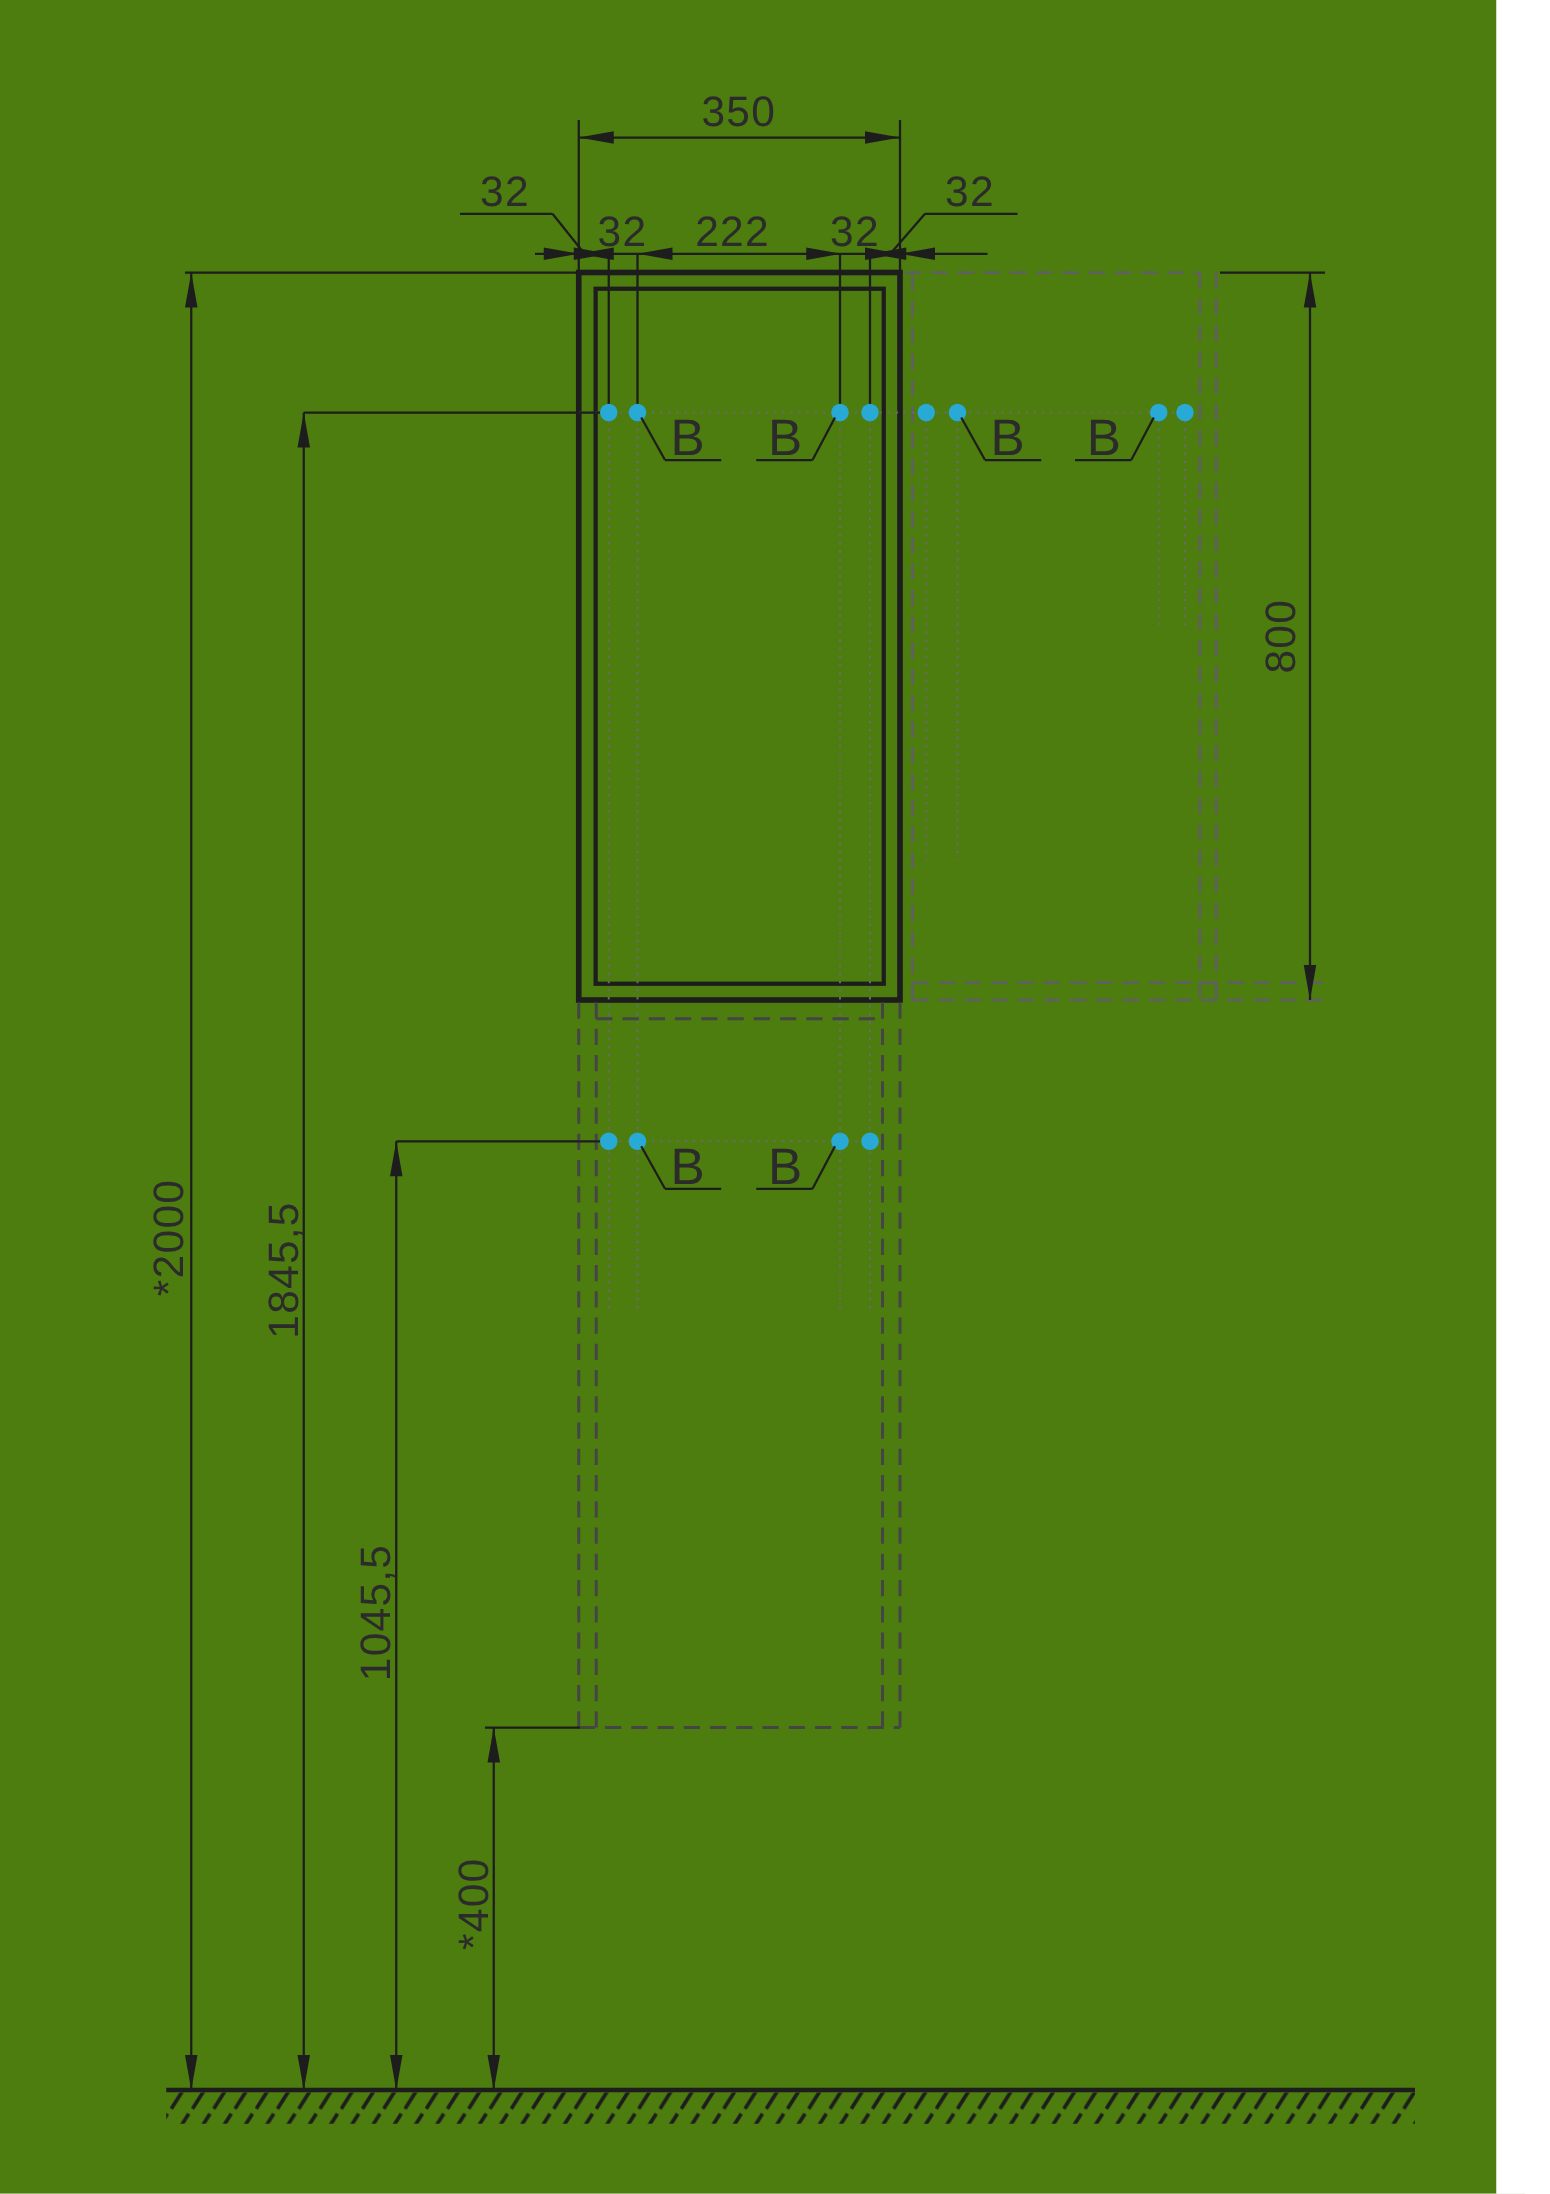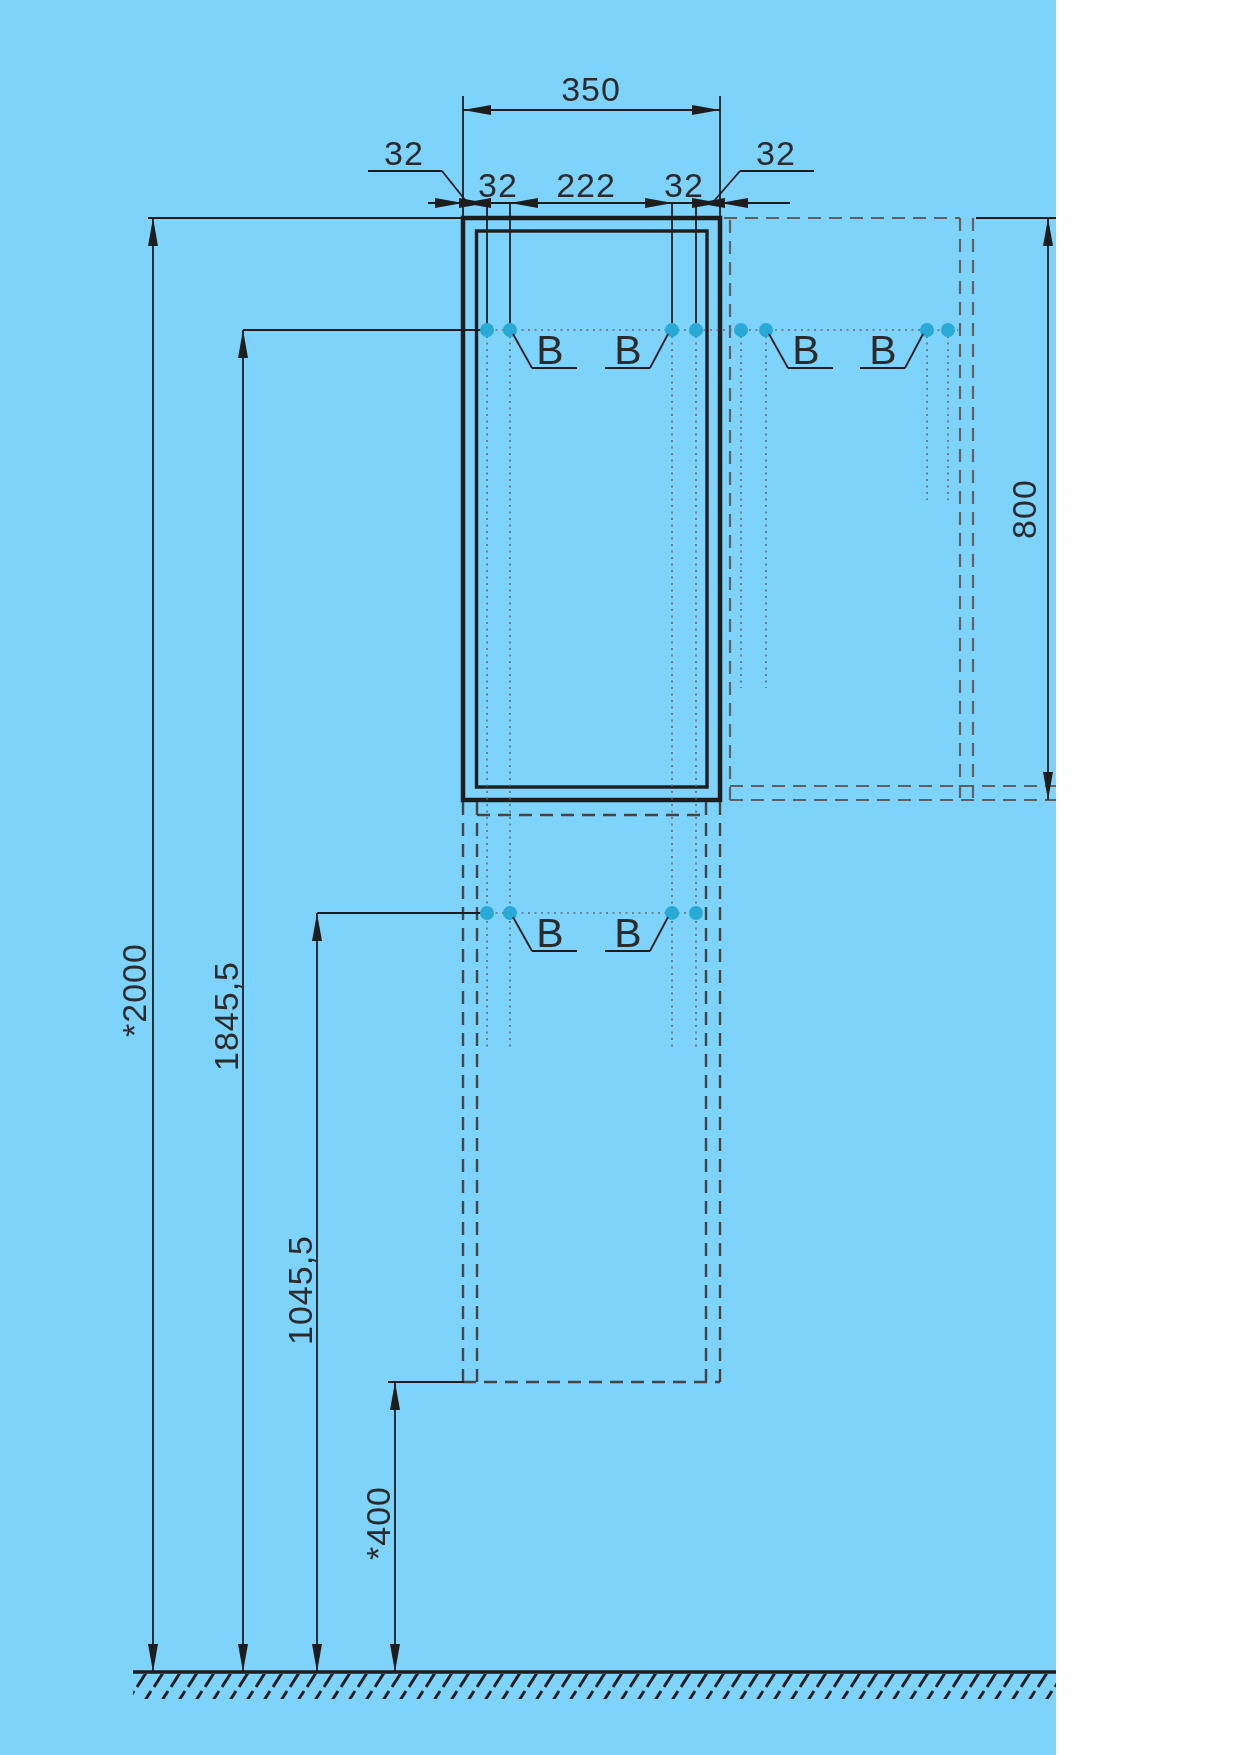--- a/index.html
+++ b/index.html
@@ -1,16 +1,16 @@
 <!DOCTYPE html>
 <html><head>
 <meta charset="utf-8">
 <style>
   html,body{margin:0;padding:0;background:#ffffff;}
-  .stage{position:relative;width:1056px;height:1755px;background:#7dd3fc;overflow:hidden;}
+  .stage{position:relative;width:1197px;height:1755px;background:#4d7c0f;overflow:hidden;}
   svg{display:block;}
   .thick{stroke:#1d1d1d;stroke-width:4.5;fill:none;}
   .thick2{stroke:#1d1d1d;stroke-width:3.4;fill:none;}
   .thin{stroke:#1d1d1d;stroke-width:1.8;fill:none;}
   .ground{stroke:#1d1d1d;stroke-width:3.5;fill:none;}
   .dash-side{stroke:#606060;stroke-width:2.2;fill:none;stroke-dasharray:13 8;}
   .dash-low{stroke:#454545;stroke-width:2.4;fill:none;stroke-dasharray:13 8;}
   .dotted{stroke:#6a6a6a;stroke-width:1.6;fill:none;stroke-dasharray:2 4.5;}
   .arrow{fill:#1d1d1d;stroke:none;}
   .dot{fill:#29a9d5;stroke:none;}

